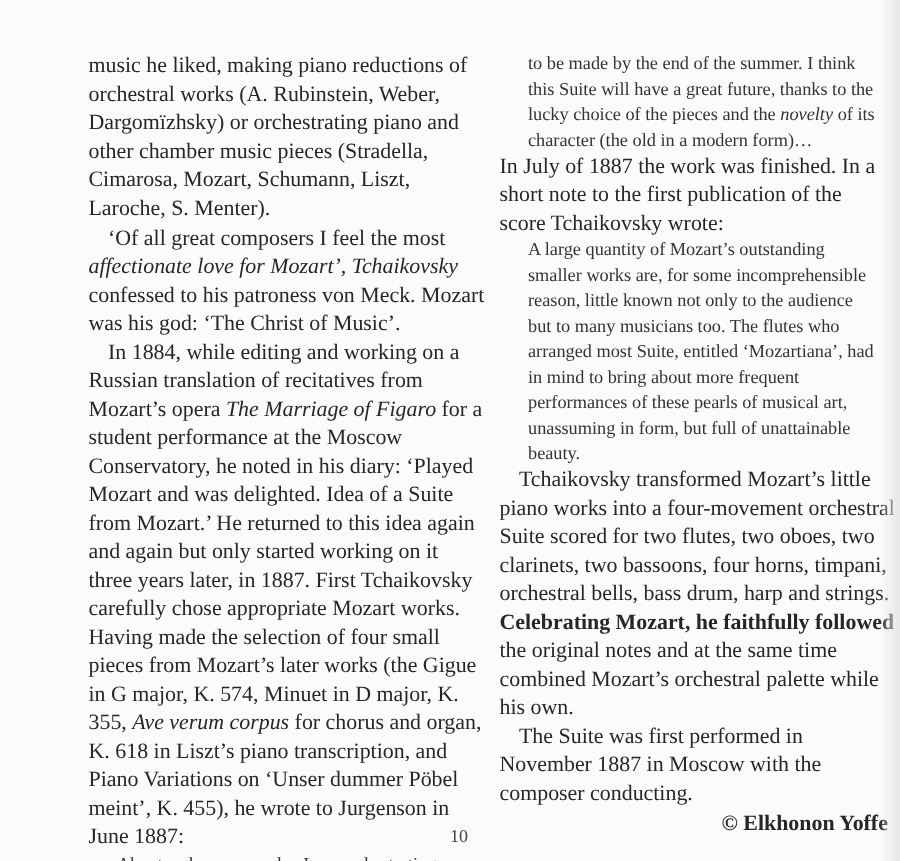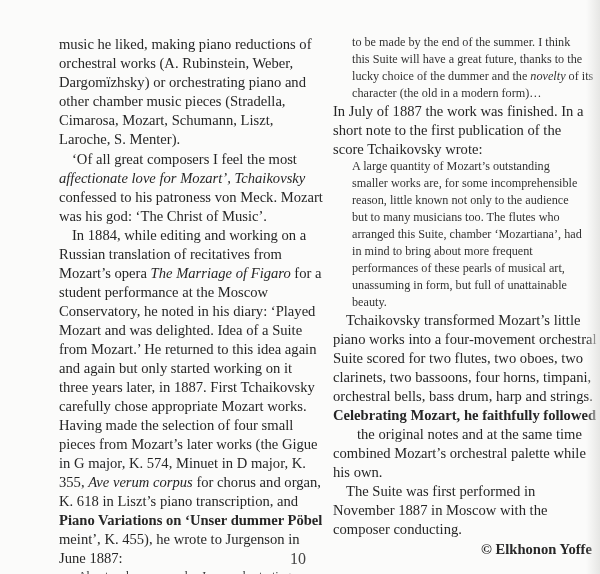--- a/index.html
+++ b/index.html
@@ -10,21 +10,21 @@
   .col { position: absolute; top: 0; }
   .col-left { left: 59px; width: 258px; }
   .col-right { left: 333px; width: 250px; }
   .line {
     position: absolute; left: 0; white-space: nowrap;
     font-size: 14.6px; line-height: 19px; height: 19px;
   }
   .q { font-size: 12.2px; line-height: 17px; height: 17px; color: #333; }
   em { font-style: italic; }
   .sig { font-weight: bold; font-size: 14.6px; }
-  .pagenum { position: absolute; left: 290px; top: 550px; font-size: 16px; color: #444; }
+  .pagenum { position: absolute; left: 300px; top: 550px; font-size: 12px; color: #444; }
   .shade { position: absolute; right: 0; top: 0; width: 14px; height: 574px;
            background: linear-gradient(to right, rgba(240,240,238,0), rgba(228,228,226,0.9)); }
 </style>
 </head>
 <body>
 
 <div class="col col-left" id="left">
     <div class="line" style="top: 35px; left: 0px;">music he liked, making piano reductions of</div>
     <div class="line" style="top: 54px; left: 0px;">orchestral works (A. Rubinstein, Weber,</div>
     <div class="line" style="top: 73px; left: 0px;">Dargomïzhsky) or orchestrating piano and</div>
@@ -43,49 +43,49 @@
     <div class="line" style="top: 321px; left: 0px;">Mozart and was delighted. Idea of a Suite</div>
     <div class="line" style="top: 340px; left: 0px;">from Mozart.’ He returned to this idea again</div>
     <div class="line" style="top: 359px; left: 0px;">and again but only started working on it</div>
     <div class="line" style="top: 378px; left: 0px;">three years later, in 1887. First Tchaikovsky</div>
     <div class="line" style="top: 397px; left: 0px;">carefully chose appropriate Mozart works.</div>
     <div class="line" style="top: 416px; left: 0px;">Having made the selection of four small</div>
     <div class="line" style="top: 435px; left: 0px;">pieces from Mozart’s later works (the Gigue</div>
     <div class="line" style="top: 454px; left: 0px;">in G major, K. 574, Minuet in D major, K.</div>
     <div class="line" style="top: 473px; left: 0px;"><span>355, </span><em>Ave verum corpus</em><span> for chorus and organ,</span></div>
     <div class="line" style="top: 492px; left: 0px;">K. 618 in Liszt’s piano transcription, and</div>
-    <div class="line" style="top: 511px; left: 0px; font-weight: bold;">Piano Variations on ‘Unser dummer Pöbel</div>
+    <div class="line" style="top: 511px; left: 0px;">Piano Variations on ‘Unser dummer Pöbel</div>
     <div class="line" style="top: 530px; left: 0px;">meint’, K. 455), he wrote to Jurgenson in</div>
     <div class="line" style="top: 549px; left: 0px;">June 1887:</div>
     <div class="line q" style="top: 568px; left: 19px;">About an hour every day I am orchestrating</div>
   </div>
 <div class="col col-right" id="right">
     <div class="line q" style="top: 34px; left: 19px;">to be made by the end of the summer. I think</div>
     <div class="line q" style="top: 51px; left: 19px;">this Suite will have a great future, thanks to the</div>
-    <div class="line q" style="top: 68px; left: 19px;"><span>lucky choice of the dummer and the </span><em>novelty</em><span> of its</span></div>
+    <div class="line q" style="top: 68px; left: 19px;"><span>lucky choice of the pieces and the </span><em>novelty</em><span> of its</span></div>
     <div class="line q" style="top: 85px; left: 19px;">character (the old in a modern form)…</div>
     <div class="line" style="top: 102px; left: 0px;">In July of 1887 the work was finished. In a</div>
     <div class="line" style="top: 121px; left: 0px;">short note to the first publication of the</div>
     <div class="line" style="top: 140px; left: 0px;">score Tchaikovsky wrote:</div>
     <div class="line q" style="top: 158px; left: 19px;">A large quantity of Mozart’s outstanding</div>
     <div class="line q" style="top: 175px; left: 19px;">smaller works are, for some incomprehensible</div>
     <div class="line q" style="top: 192px; left: 19px;">reason, little known not only to the audience</div>
     <div class="line q" style="top: 209px; left: 19px;">but to many musicians too. The flutes who</div>
-    <div class="line q" style="top: 226px; left: 19px;">arranged this Suite, chamber ‘Mozartiana’, had</div>
+    <div class="line q" style="top: 226px; left: 19px;">arranged most Suite, entitled ‘Mozartiana’, had</div>
     <div class="line q" style="top: 243px; left: 19px;">in mind to bring about more frequent</div>
     <div class="line q" style="top: 260px; left: 19px;">performances of these pearls of musical art,</div>
     <div class="line q" style="top: 277px; left: 19px;">unassuming in form, but full of unattainable</div>
     <div class="line q" style="top: 294px; left: 19px;">beauty.</div>
     <div class="line" style="top: 311px; left: 13px;">Tchaikovsky transformed Mozart’s little</div>
     <div class="line" style="top: 330px; left: 0px;">piano works into a four-movement orchestral</div>
     <div class="line" style="top: 349px; left: 0px;">Suite scored for two flutes, two oboes, two</div>
     <div class="line" style="top: 368px; left: 0px;">clarinets, two bassoons, four horns, timpani,</div>
     <div class="line" style="top: 387px; left: 0px;">orchestral bells, bass drum, harp and strings.</div>
     <div class="line" style="top: 406px; left: 0px; font-weight: bold;">Celebrating Mozart, he faithfully followed</div>
-    <div class="line" style="top: 425px; left: 0px; margin-left: 24px;">the original notes and at the same time</div>
+    <div class="line" style="top: 425px; left: 0px;">the original notes and at the same time</div>
     <div class="line" style="top: 444px; left: 0px;">combined Mozart’s orchestral palette while</div>
     <div class="line" style="top: 463px; left: 0px;">his own.</div>
     <div class="line" style="top: 482px; left: 13px;">The Suite was first performed in</div>
     <div class="line" style="top: 501px; left: 0px;">November 1887 in Moscow with the</div>
     <div class="line" style="top: 520px; left: 0px;">composer conducting.</div>
   </div>
 
 <div class="line sig" style="position:absolute; left:481px; top:540px;">© Elkhonon Yoffe</div>
 
 <div class="pagenum">10</div>

